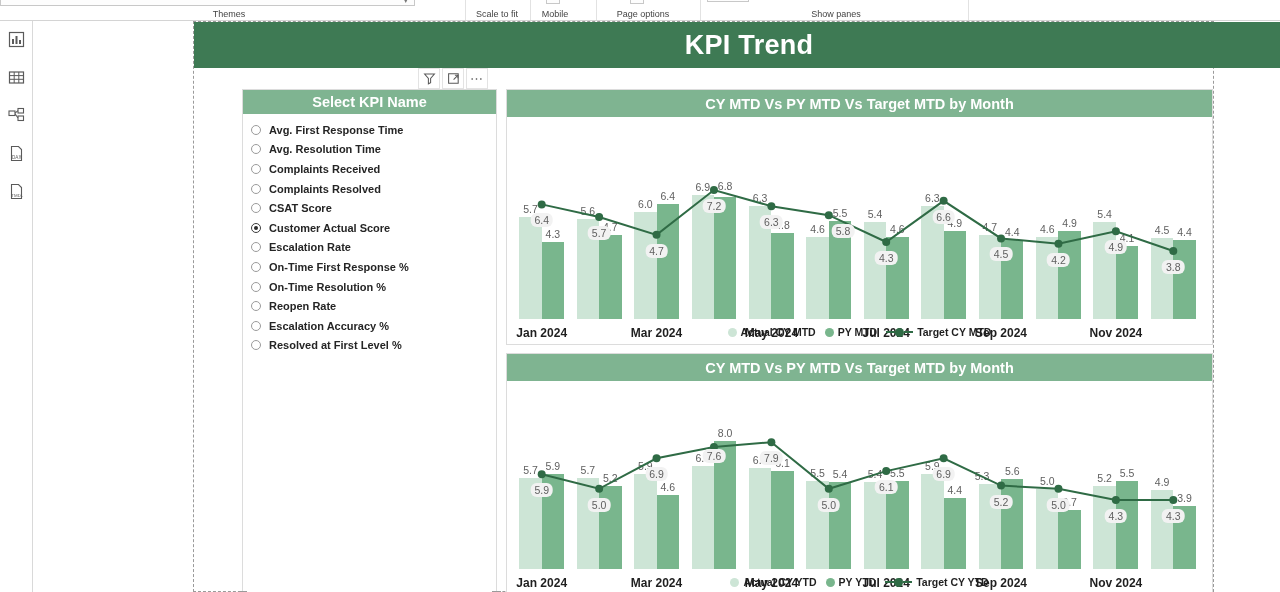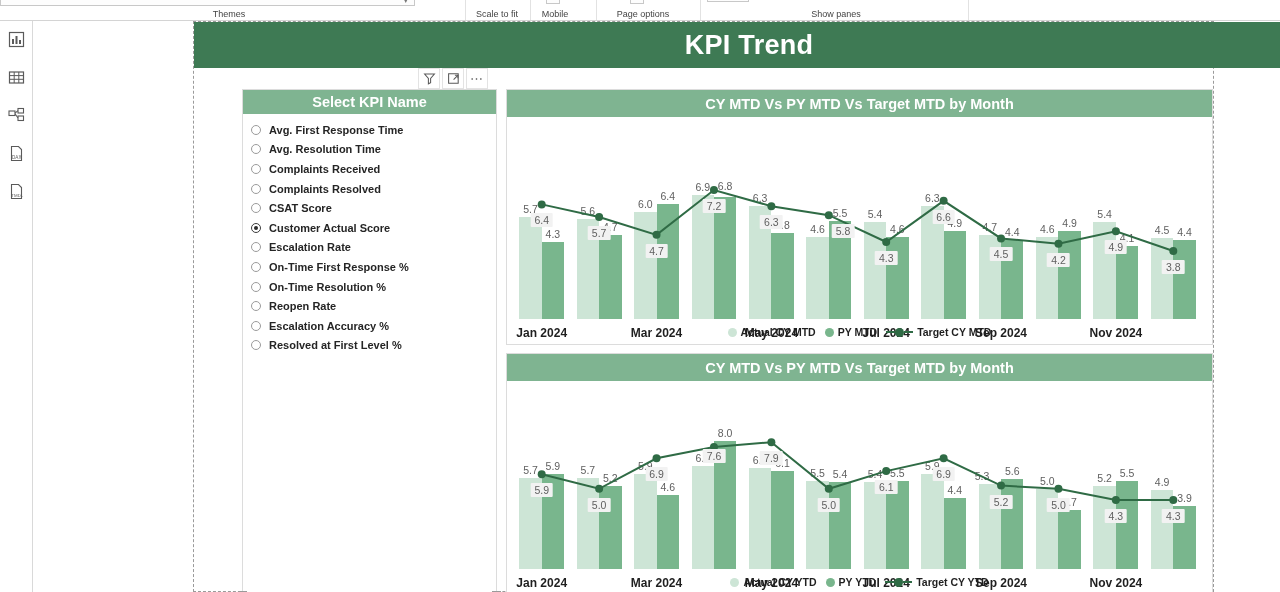--- a/index.html
+++ b/index.html
@@ -134,21 +134,21 @@
   .bar.actual { background: #cde5d6; }
   .bar.py     { background: #79b68d; }
 
   .dlabel {
     position: absolute; font-size: 10.5px; color: #5f5f5f;
     white-space: nowrap; transform: translateX(-50%);
   }
   .tlabel {
     position: absolute; font-size: 10.5px; color: #5f5f5f;
     white-space: nowrap; transform: translate(-50%, 0);
-    background: #f2f2f2; padding: 1px 4px; border-radius: 1px;
+    background: #f2f2f2; padding: 1px 4px; border-radius: 6px;
   }
 
   .axis-label {
     position: absolute; font-size: 12px; font-weight: bold; color: #1f1f1f;
     white-space: nowrap; transform: translateX(-50%);
   }
 
   .legend {
     position: absolute; left: 0; width: 100%;
     display: flex; align-items: center; justify-content: center; gap: 9px;

